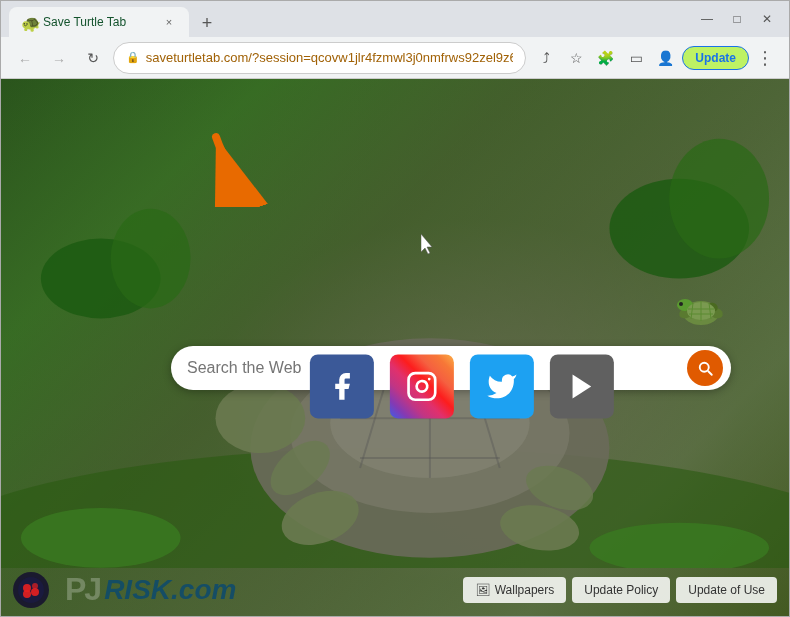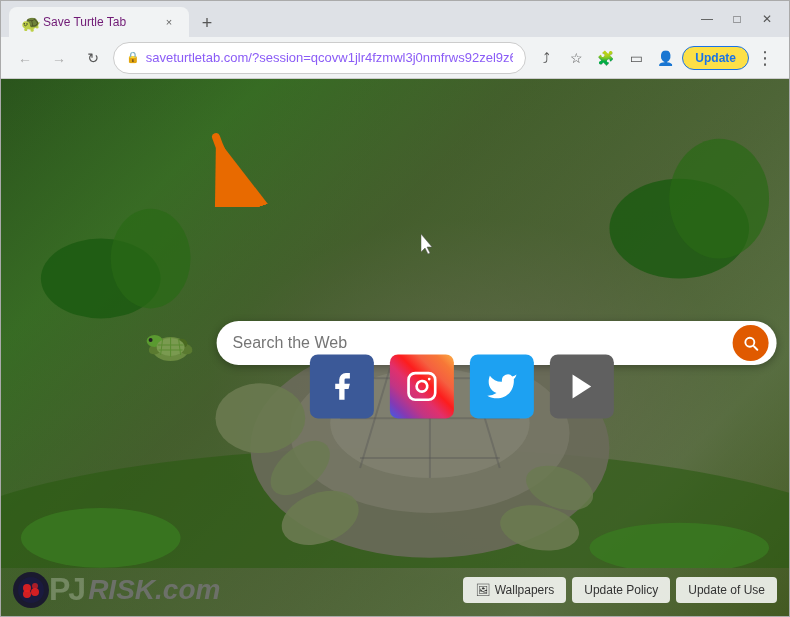--- a/index.html
+++ b/index.html
@@ -6,69 +6,69 @@
     body { width: 790px; height: 617px; overflow: hidden; font-family: 'Segoe UI', Arial, sans-serif; background: #dee1e6; }
 
     
     .browser-window { width: 790px; height: 617px; display: flex; flex-direction: column; border: 1px solid #aaa; background: #f1f3f4; }
 
     
     .title-bar { display: flex; align-items: center; background: #dee1e6; height: 36px; padding: 0 8px; gap: 4px; }
     .tab-area { display: flex; align-items: flex-end; flex: 1; height: 100%; }
     .tab { display: flex; align-items: center; background: #f1f3f4; border-radius: 8px 8px 0 0; padding: 0 12px; height: 30px; gap: 6px; min-width: 180px; max-width: 220px; position: relative; }
     .tab-favicon { width: 16px; height: 16px; }
-    .tab-title { font-size: 12px; color: #701a75; flex: 1; white-space: nowrap; overflow: hidden; text-overflow: ellipsis; }
+    .tab-title { font-size: 12px; color: #14532d; flex: 1; white-space: nowrap; overflow: hidden; text-overflow: ellipsis; }
     .tab-close { width: 16px; height: 16px; border-radius: 50%; display: flex; align-items: center; justify-content: center; font-size: 11px; color: #666; cursor: pointer; }
     .new-tab-btn { width: 28px; height: 28px; display: flex; align-items: center; justify-content: center; border-radius: 50%; font-size: 18px; color: #555; cursor: pointer; margin-left: 4px; }
     .win-controls { display: flex; align-items: center; gap: 2px; margin-left: auto; }
     .win-btn { width: 28px; height: 28px; display: flex; align-items: center; justify-content: center; font-size: 12px; color: #555; cursor: pointer; border-radius: 4px; }
 
     
     .toolbar { display: flex; align-items: center; background: #f1f3f4; height: 42px; padding: 4px 10px; gap: 6px; border-bottom: 1px solid #ccc; }
     .nav-btn { width: 28px; height: 28px; display: flex; align-items: center; justify-content: center; border-radius: 50%; cursor: pointer; font-size: 14px; color: #555; }
     .nav-btn.disabled { color: #aaa; cursor: default; }
     .address-bar { flex: 1; display: flex; align-items: center; background: white; border: 1px solid #ccc; border-radius: 20px; height: 32px; padding: 0 12px; gap: 6px; }
     .lock-icon { font-size: 11px; color: #555; }
-    .address-input { flex: 1; border: none; outline: none; font-size: 13px; color: #8b5cf6; background: transparent; }
+    .address-input { flex: 1; border: none; outline: none; font-size: 13px; color: #a16207; background: transparent; }
     .toolbar-actions { display: flex; align-items: center; gap: 2px; }
     .toolbar-action-btn { width: 28px; height: 28px; display: flex; align-items: center; justify-content: center; border-radius: 50%; cursor: pointer; font-size: 14px; color: #555; }
-    .update-btn { background: #fde047; border: 1px solid #1a73e8; color: #1a73e8; border-radius: 14px; padding: 4px 12px; font-size: 12px; font-weight: 600; cursor: pointer; white-space: nowrap; }
+    .update-btn { background: #bef264; border: 1px solid #1a73e8; color: #1a73e8; border-radius: 14px; padding: 4px 12px; font-size: 12px; font-weight: 600; cursor: pointer; white-space: nowrap; }
     .menu-btn { font-size: 18px; }
 
     
     .page-content { flex: 1; position: relative; overflow: hidden; }
     .bg-image { position: absolute; inset: 0; background: linear-gradient(135deg, #2d5a1e 0%, #3a7a25 20%, #4a6830 40%, #5a7040 60%, #6a8050 80%, #4a6020 100%); }
 
     
     .bg-overlay { position: absolute; inset: 0; background: radial-gradient(ellipse at 60% 60%, rgba(100,100,80,0.6) 0%, rgba(60,80,40,0.4) 40%, rgba(30,60,20,0.2) 100%); }
 
     
-    .search-area { position: absolute; top: 50%; left: 50%; transform: translate(-40%, -60%); display: flex; align-items: flex-start; gap: 16px; }
+    .search-area { position: absolute; top: 50%; left: 50%; transform: translate(-40%, -60%); display: flex; align-items: flex-end; gap: 16px; flex-direction: column; }
     .turtle-logo { width: 60px; height: 45px; position: relative; }
 
     .search-box { display: flex; align-items: center; background: white; border-radius: 24px; width: 560px; height: 44px; padding: 0 8px 0 16px; box-shadow: 0 2px 8px rgba(0,0,0,0.3); }
     .search-input { flex: 1; border: none; outline: none; font-size: 16px; color: #999; background: transparent; }
     .search-btn { width: 36px; height: 36px; background: #e05a00; border-radius: 50%; display: flex; align-items: center; justify-content: center; cursor: pointer; flex-shrink: 0; }
     .search-btn svg { fill: white; }
 
     
     .social-icons { position: absolute; top: 50%; left: 50%; transform: translate(-28%, 10%); display: flex; gap: 16px; }
     .social-icon { width: 64px; height: 64px; border-radius: 8px; display: flex; align-items: center; justify-content: center; cursor: pointer; }
     .social-icon.facebook { background: #3b5998; }
     .social-icon.instagram { background: linear-gradient(45deg, #405de6, #833ab4, #c13584, #e1306c, #fd1d1d, #f56040, #f77737, #fcaf45); }
     .social-icon.twitter { background: #1da1f2; }
     .social-icon.youtube { background: #606060; }
 
     
     .bottom-bar { position: absolute; bottom: 0; left: 0; right: 0; display: flex; align-items: center; justify-content: space-between; padding: 8px 12px; }
     .bottom-left { display: flex; align-items: center; gap: 8px; }
-    .risk-logo { display: flex; align-items: center; gap: 0; text-align: right; }
+    .risk-logo { display: flex; align-items: center; gap: 16px; text-align: right; }
     .risk-icon { width: 36px; height: 36px; background: #1a1a2e; border-radius: 50%; display: flex; align-items: center; justify-content: center; }
     .risk-text-area { display: flex; align-items: center; }
-    .risk-brand { font-size: 28px; font-weight: bold; color: #737373; font-style: italic; opacity: 0.85; }
+    .risk-brand { font-size: 28px; font-weight: bold; color: #0c4a6e; font-style: italic; opacity: 0.85; }
     .pj-text { font-size: 32px; color: rgba(255,255,255,0.25); font-weight: bold; letter-spacing: -2px; margin-right: 4px; }
 
     .bottom-right { display: flex; align-items: center; gap: 6px; }
     .bottom-btn { background: rgba(255,255,255,0.85); border: none; border-radius: 4px; padding: 6px 12px; font-size: 12px; color: #333; cursor: pointer; display: flex; align-items: center; gap: 4px; }
 
     
     .arrow-svg { position: absolute; top: 48px; left: 195px; pointer-events: none; }
 
     
     .cursor { position: absolute; top: 155px; left: 420px; pointer-events: none; font-size: 18px; }

